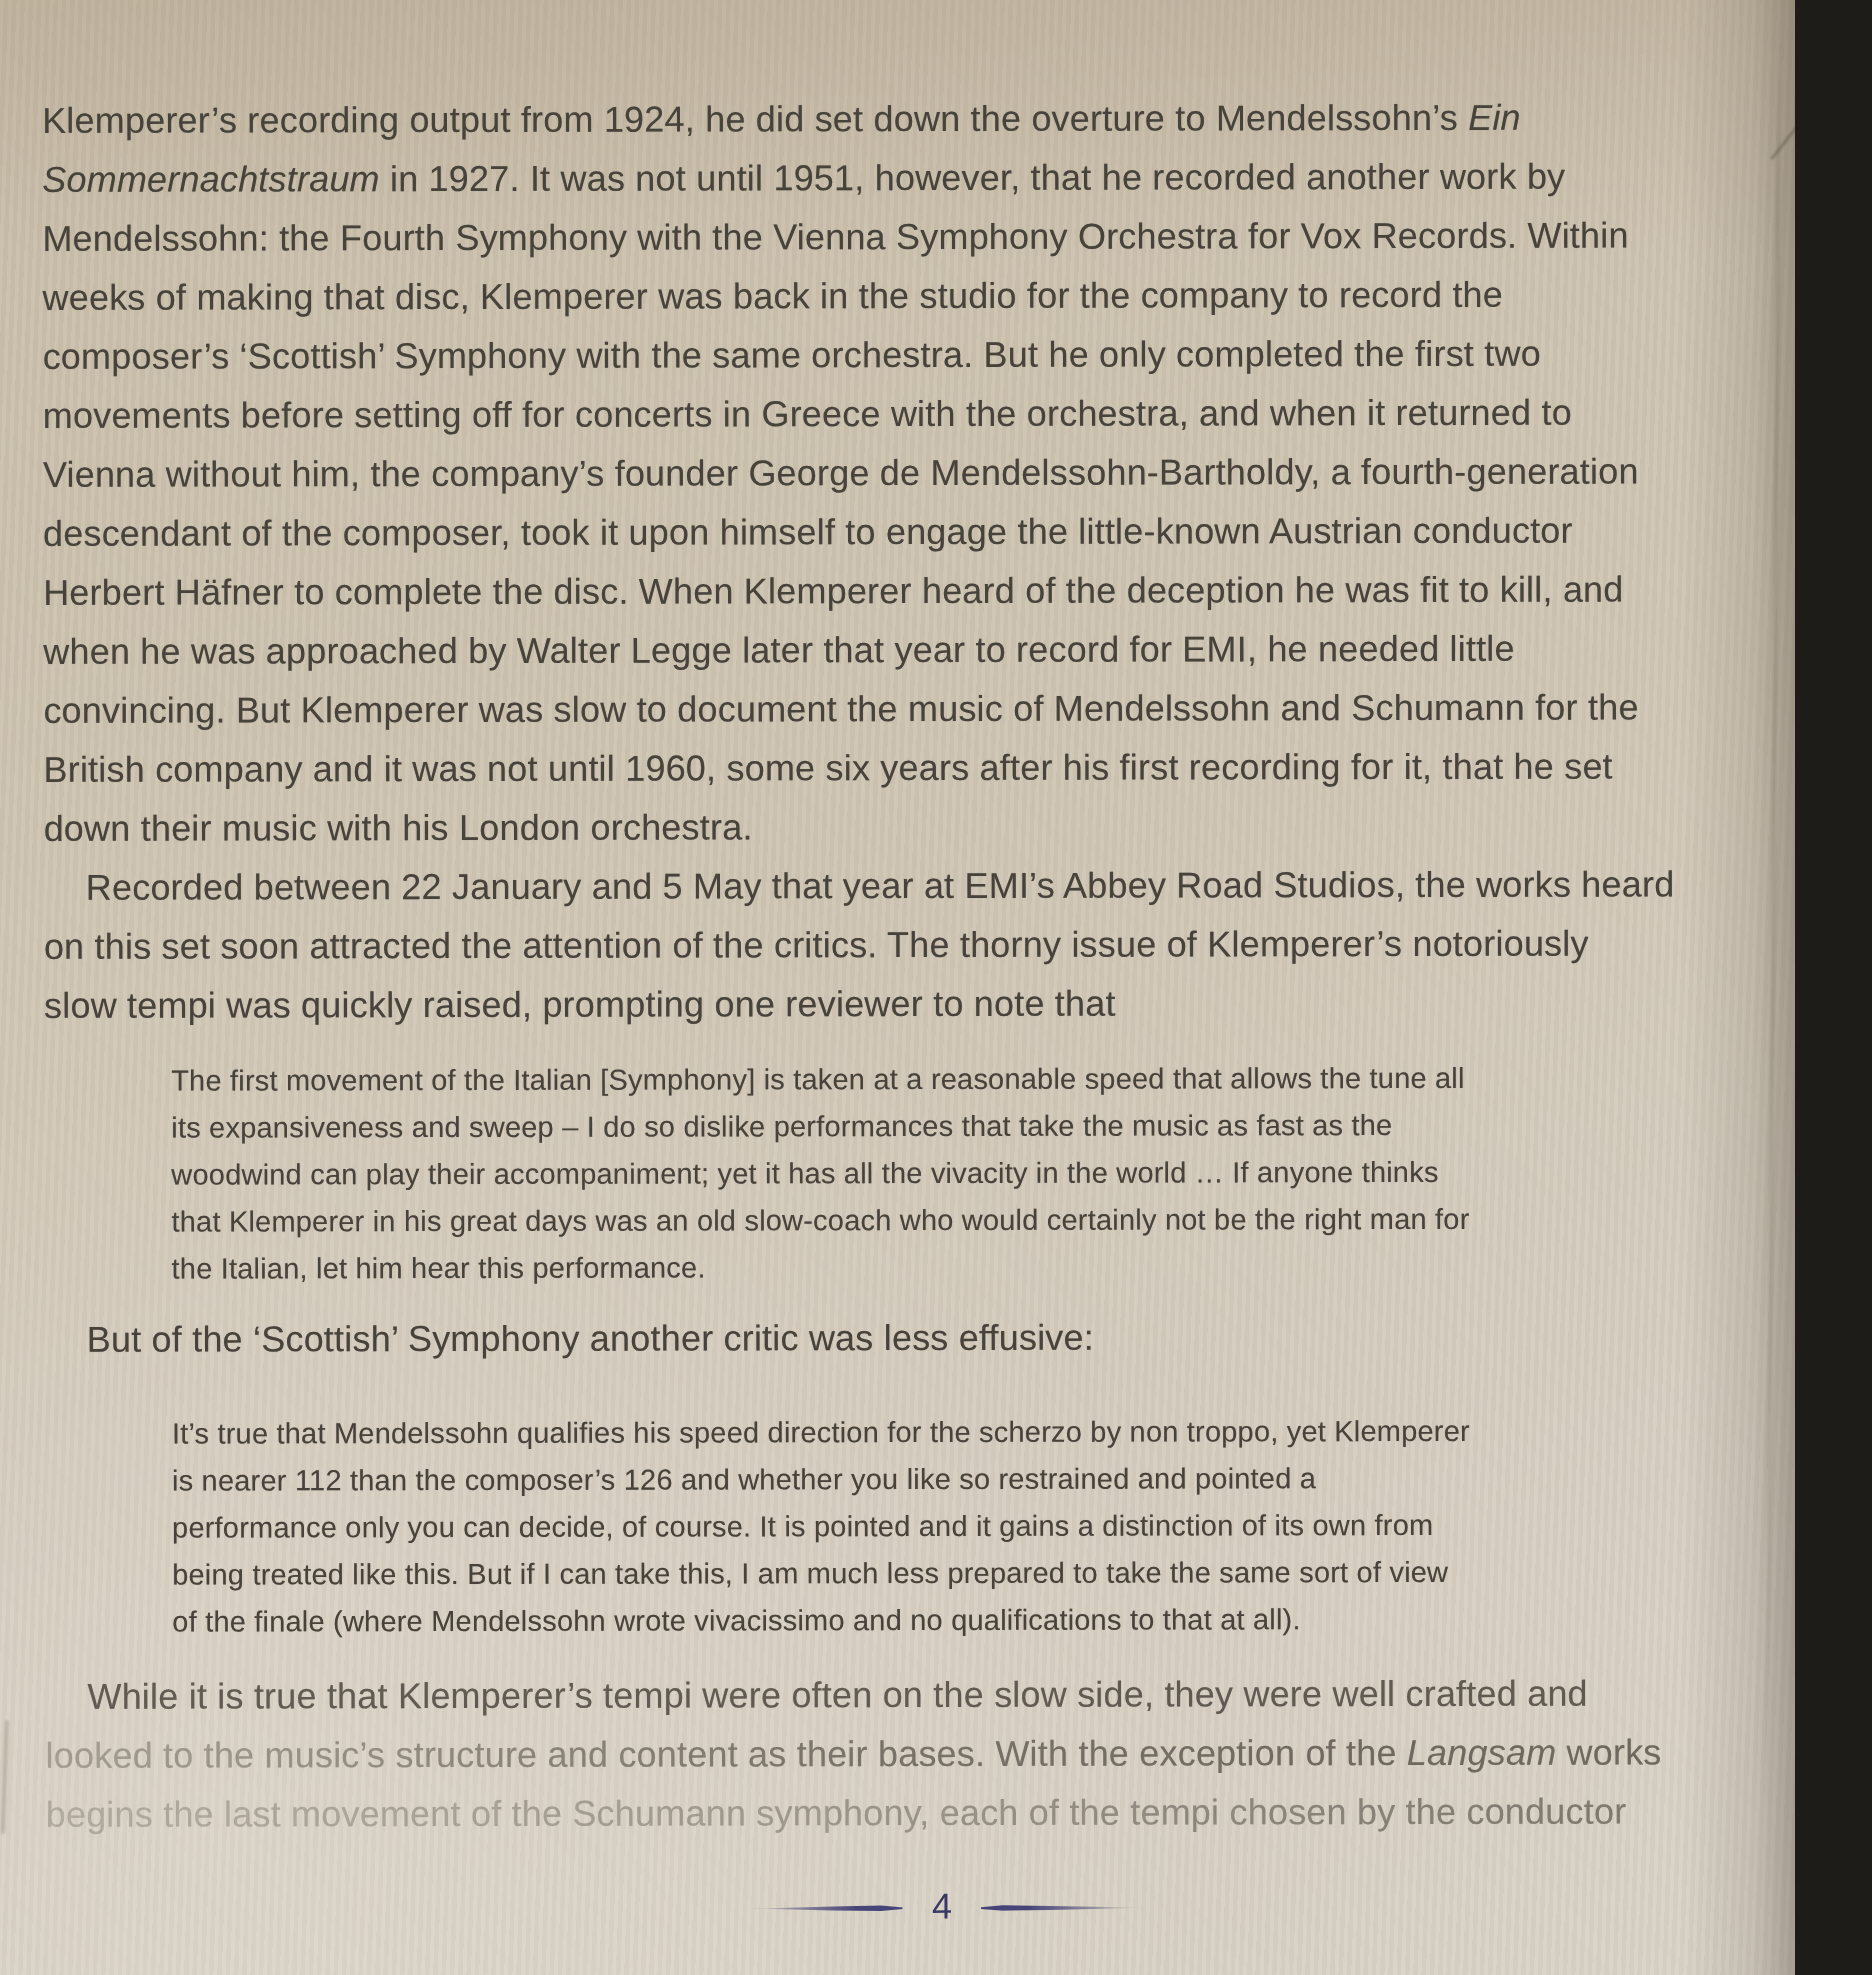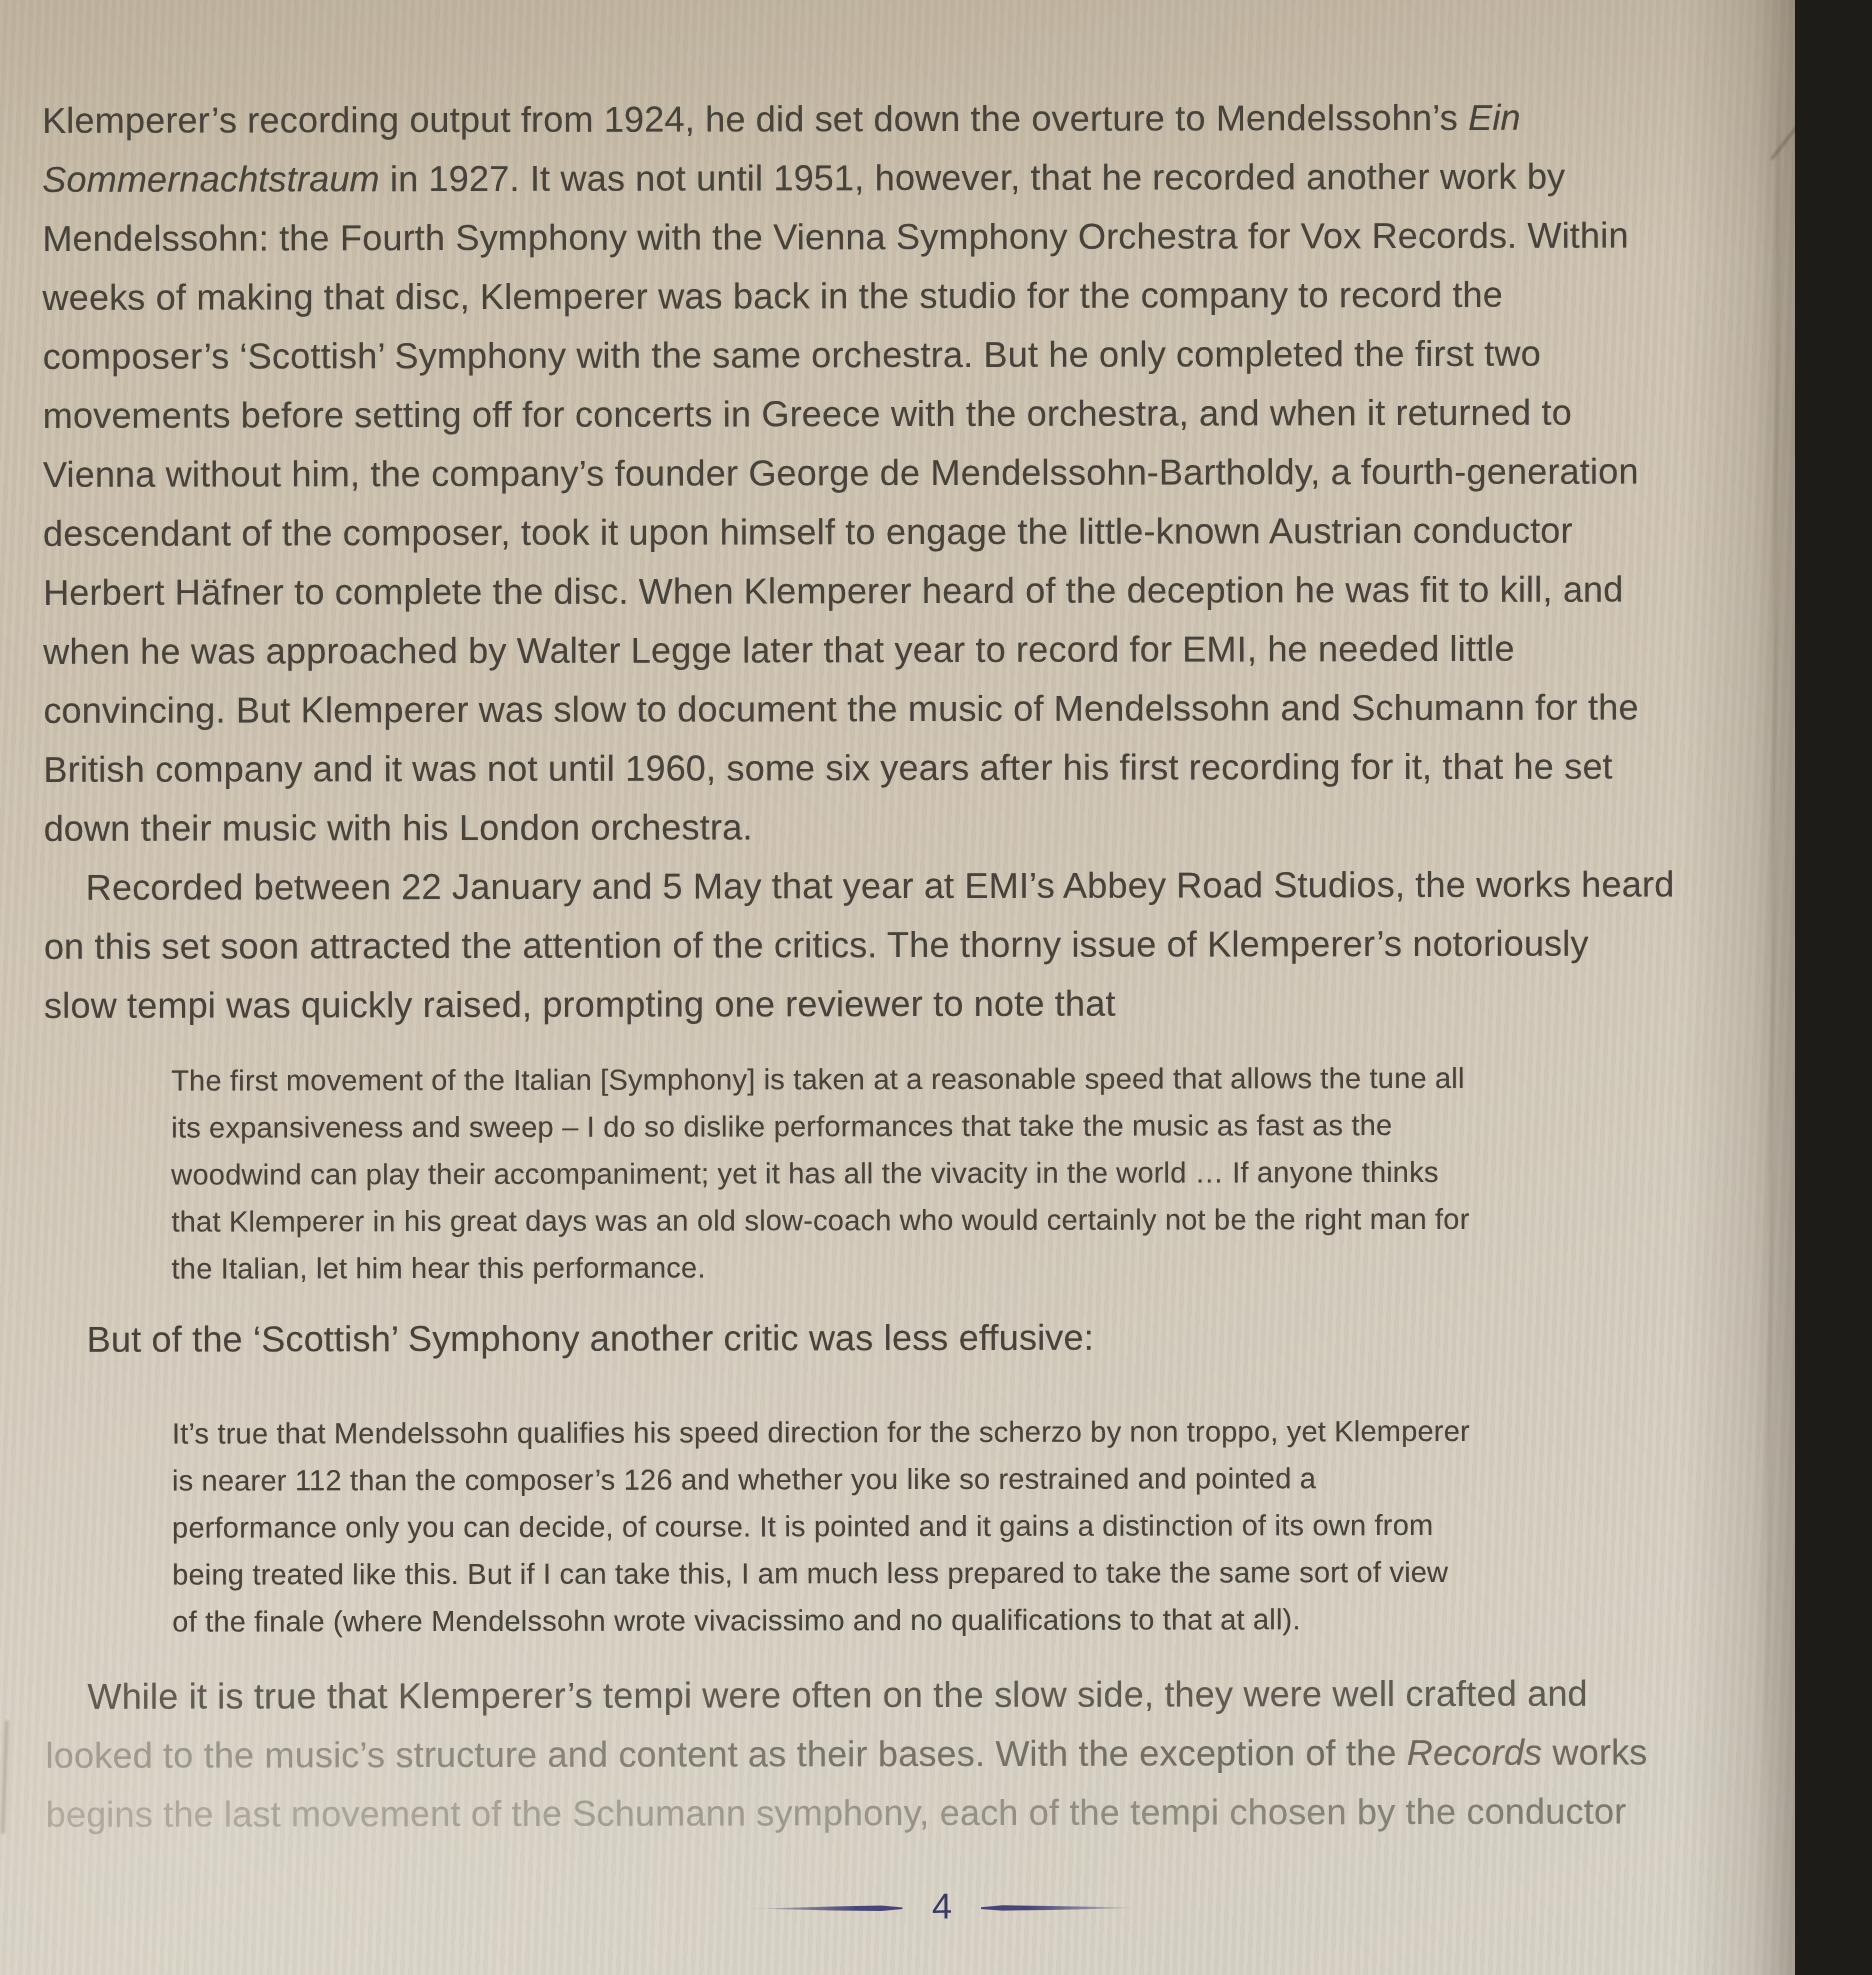--- a/index.html
+++ b/index.html
@@ -116,21 +116,21 @@
     <div class="para quote q2">
         <div class="line"><span>It’s true that Mendelssohn qualifies his speed direction for the scherzo by non troppo, yet Klemperer</span></div>
         <div class="line"><span>is nearer 112 than the composer’s 126 and whether you like so restrained and pointed a</span></div>
         <div class="line"><span>performance only you can decide, of course. It is pointed and it gains a distinction of its own from</span></div>
         <div class="line"><span>being treated like this. But if I can take this, I am much less prepared to take the same sort of view</span></div>
         <div class="line"><span>of the finale (where Mendelssohn wrote vivacissimo and no qualifications to that at all).</span></div>
       </div>
 
     <div class="para body indent p3">
         <div class="line fade-1"><span>While it is true that Klemperer’s tempi were often on the slow side, they were well crafted and</span></div>
-        <div class="line fade-2"><span>looked to the music’s structure and content as their bases. With the exception of the </span><em>Records</em><span> works</span></div>
+        <div class="line fade-2"><span>looked to the music’s structure and content as their bases. With the exception of the </span><em>Langsam</em><span> works</span></div>
         <div class="line fade-3"><span>begins the last movement of the Schumann symphony, each of the tempi chosen by the conductor</span></div>
       </div>
 
     <div class="pagerow">
       <span class="dash dash-left"></span>
       <span class="pagenum">4</span>
       <span class="dash dash-right"></span>
     </div>
   </div>
 </div>

